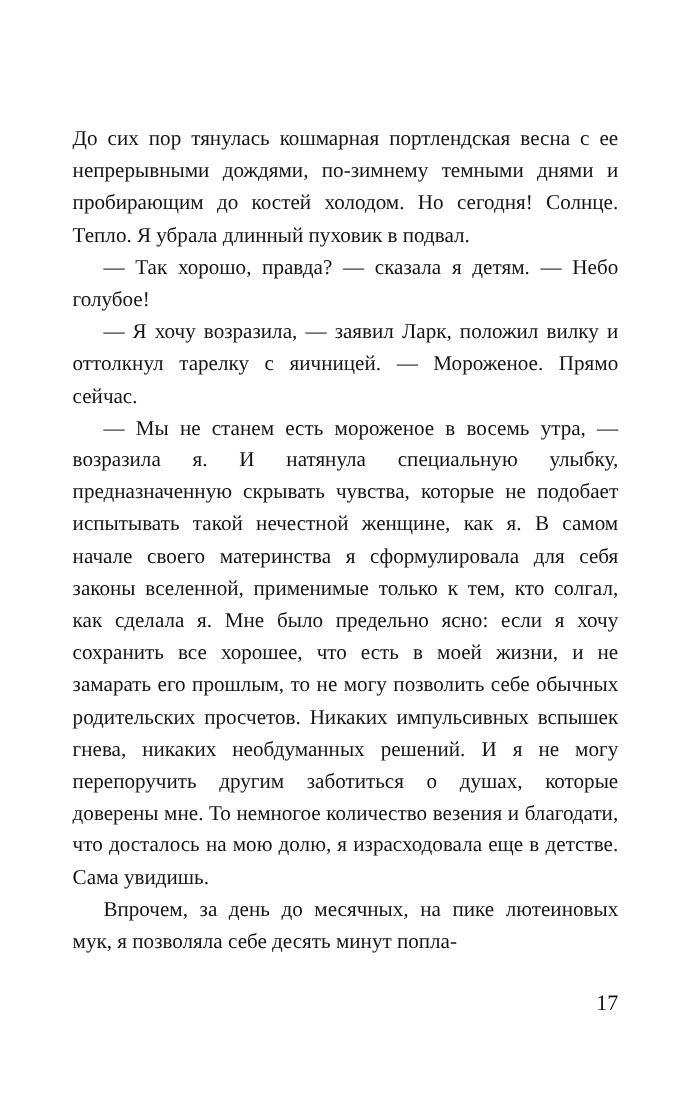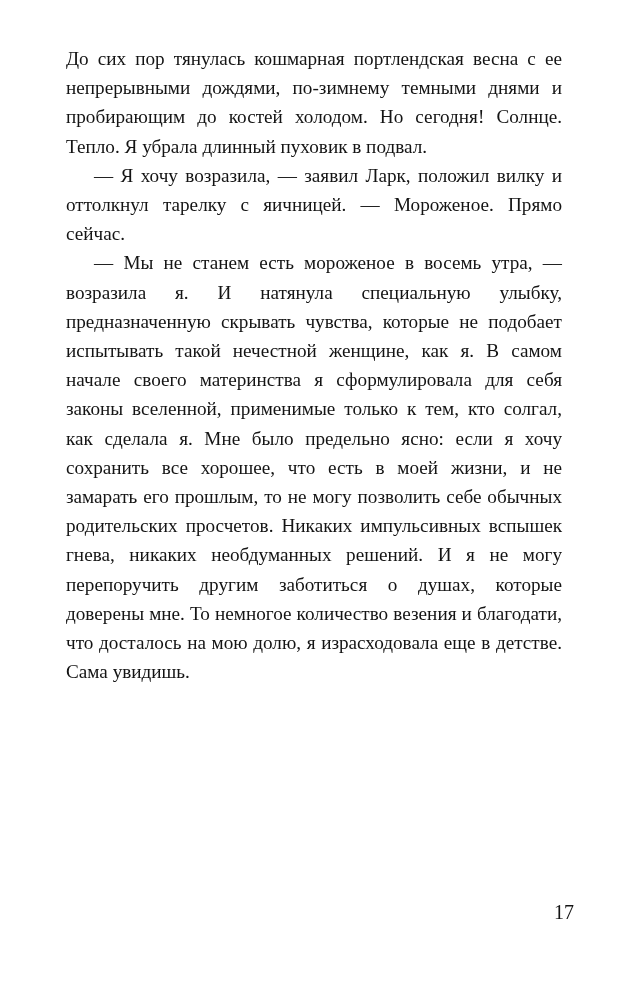--- a/index.html
+++ b/index.html
@@ -12,51 +12,53 @@
     height: 1000px;
     overflow: hidden;
     font-family: "Liberation Serif", "DejaVu Serif", serif;
     color: #1a1a1a;
   }
   .page {
     position: relative;
     width: 628px;
     height: 1000px;
     box-sizing: border-box;
-    padding: 44px 66px 0 66px;
+    padding: 112px 66px 0 66px;
     background: #ffffff;
   }
   .body-text {
     font-size: 19.2px;
     line-height: 29.2px;
     text-align: justify;
     text-justify: inter-word;
     hyphens: manual;
     color: #141414;
   }
   .para {
     margin: 0;
     text-indent: 28px;
   }
   .para.first {
     text-indent: 0;
   }
   .page-number {
     position: absolute;
-    right: 54px;
+    right: 66px;
     bottom: 78px;
     font-size: 20px;
     line-height: 1;
     color: #141414;
     font-family: "Liberation Serif", "DejaVu Serif", serif;
   }
 </style>
 </head>
 <body>
 
 <div class="page">
   <div class="body-text">
     <p class="para first">До сих пор тянулась кошмарная портлендская весна с ее непрерывными дождями, по-зимнему темными днями и пробирающим до костей холодом. Но сегодня! Солнце. Тепло. Я убрала длинный пуховик в подвал.</p>
+    <p class="para">— Так хорошо, правда? — сказала я детям. — Небо голубое!</p>
     <p class="para">— Я хочу возразила, — заявил Ларк, положил вилку и оттолкнул тарелку с яичницей. — Мороженое. Прямо сейчас.</p>
     <p class="para">— Мы не станем есть мороженое в восемь утра, — возразила я. И натянула специальную улыбку, предназначенную скрывать чувства, которые не подобает испытывать такой нечестной женщине, как я. В самом начале своего материнства я сформулировала для себя законы вселенной, применимые только к тем, кто солгал, как сделала я. Мне было предельно ясно: если я хочу сохранить все хорошее, что есть в моей жизни, и не замарать его прошлым, то не могу позволить себе обычных родительских просчетов. Никаких импульсивных вспышек гнева, никаких необдуманных решений. И я не могу перепоручить другим заботиться о душах, которые доверены мне. То немногое количество везения и благодати, что досталось на мою долю, я израсходовала еще в детстве. Сама увидишь.</p>
+    <p class="para">Впрочем, за день до месячных, на пике лютеиновых мук, я позволяла себе десять минут попла-</p>
   </div>
   <div class="page-number">17</div>
 </div>
 
 </body></html>

